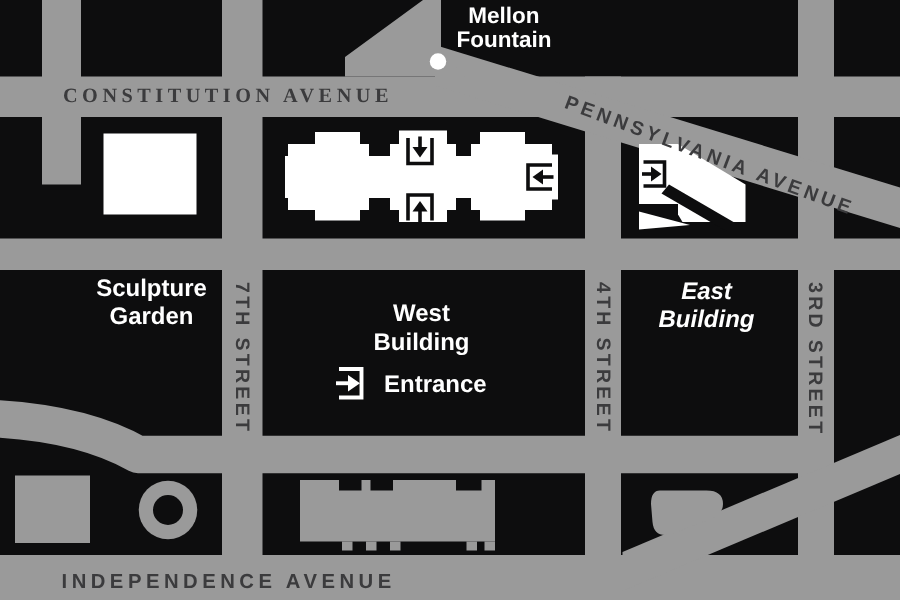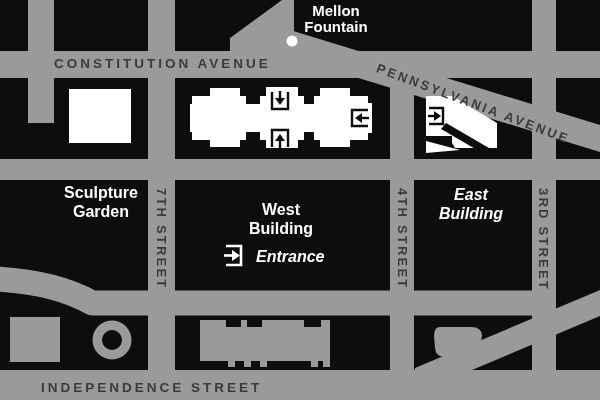--- a/index.html
+++ b/index.html
@@ -16,21 +16,21 @@
   .vroad-lbl{
     color:#3b3b3d;font-weight:700;font-size:13px;letter-spacing:2.2px;
     writing-mode:vertical-rl;
   }
   .place-lbl{
     color:#ffffff;font-weight:700;font-size:16px;line-height:19px;text-align:center;
     transform:translateX(-50%);
   }
   .small-place{font-size:15px;line-height:15.5px;}
   #penn-lbl{transform-origin:0 50%;transform:rotate(20.5deg);font-size:13px;letter-spacing:2.6px;}
-  #entrance-lbl{transform:none;text-align:center;font-style:italic;}
+  #entrance-lbl{transform:none;text-align:center;}
 </style>
 </head>
 <body>
 
 <div id="map">
 
   <svg width="600" height="400" viewBox="0 0 600 400">
 
     <g fill="#9a9a9a" stroke="none">
       <rect x="0" y="51" width="600" height="27"></rect>
@@ -113,25 +113,25 @@
       </g>
     </g>
 
     <g transform="translate(226,245)" stroke="#ffffff" stroke-width="2.6" fill="none">
       <path d="M0,1 H15 V20 H0"></path>
       <line x1="-2" y1="10.5" x2="7" y2="10.5"></line>
       <polygon points="6,5 6,16 14,10.5" fill="#ffffff" stroke="none"></polygon>
     </g>
   </svg>
 
-  <div class="lbl road-lbl" style="left:54px;top:56px;">CONSTITUTION AVENUE</div>
+  <div class="lbl road-lbl" style="left:42px;top:56px;font-family:Liberation Serif, serif;">CONSTITUTION AVENUE</div>
 
   <div class="lbl road-lbl" id="penn-lbl" style="left:377px;top:60px;">PENNSYLVANIA AVENUE</div>
 
-  <div class="lbl road-lbl" style="left:41px;top:380px;">INDEPENDENCE STREET</div>
+  <div class="lbl road-lbl" style="left:41px;top:380px;">INDEPENDENCE AVENUE</div>
 
   <div class="lbl vroad-lbl" style="left:154px;top:188px;">7TH STREET</div>
 
   <div class="lbl vroad-lbl" style="left:395px;top:188px;">4TH STREET</div>
 
   <div class="lbl vroad-lbl" style="left:536px;top:188px;">3RD STREET</div>
 
   <div class="lbl place-lbl" style="left:101px;top:183px;">
     <span>Sculpture</span><br>
     <span>Garden</span>

